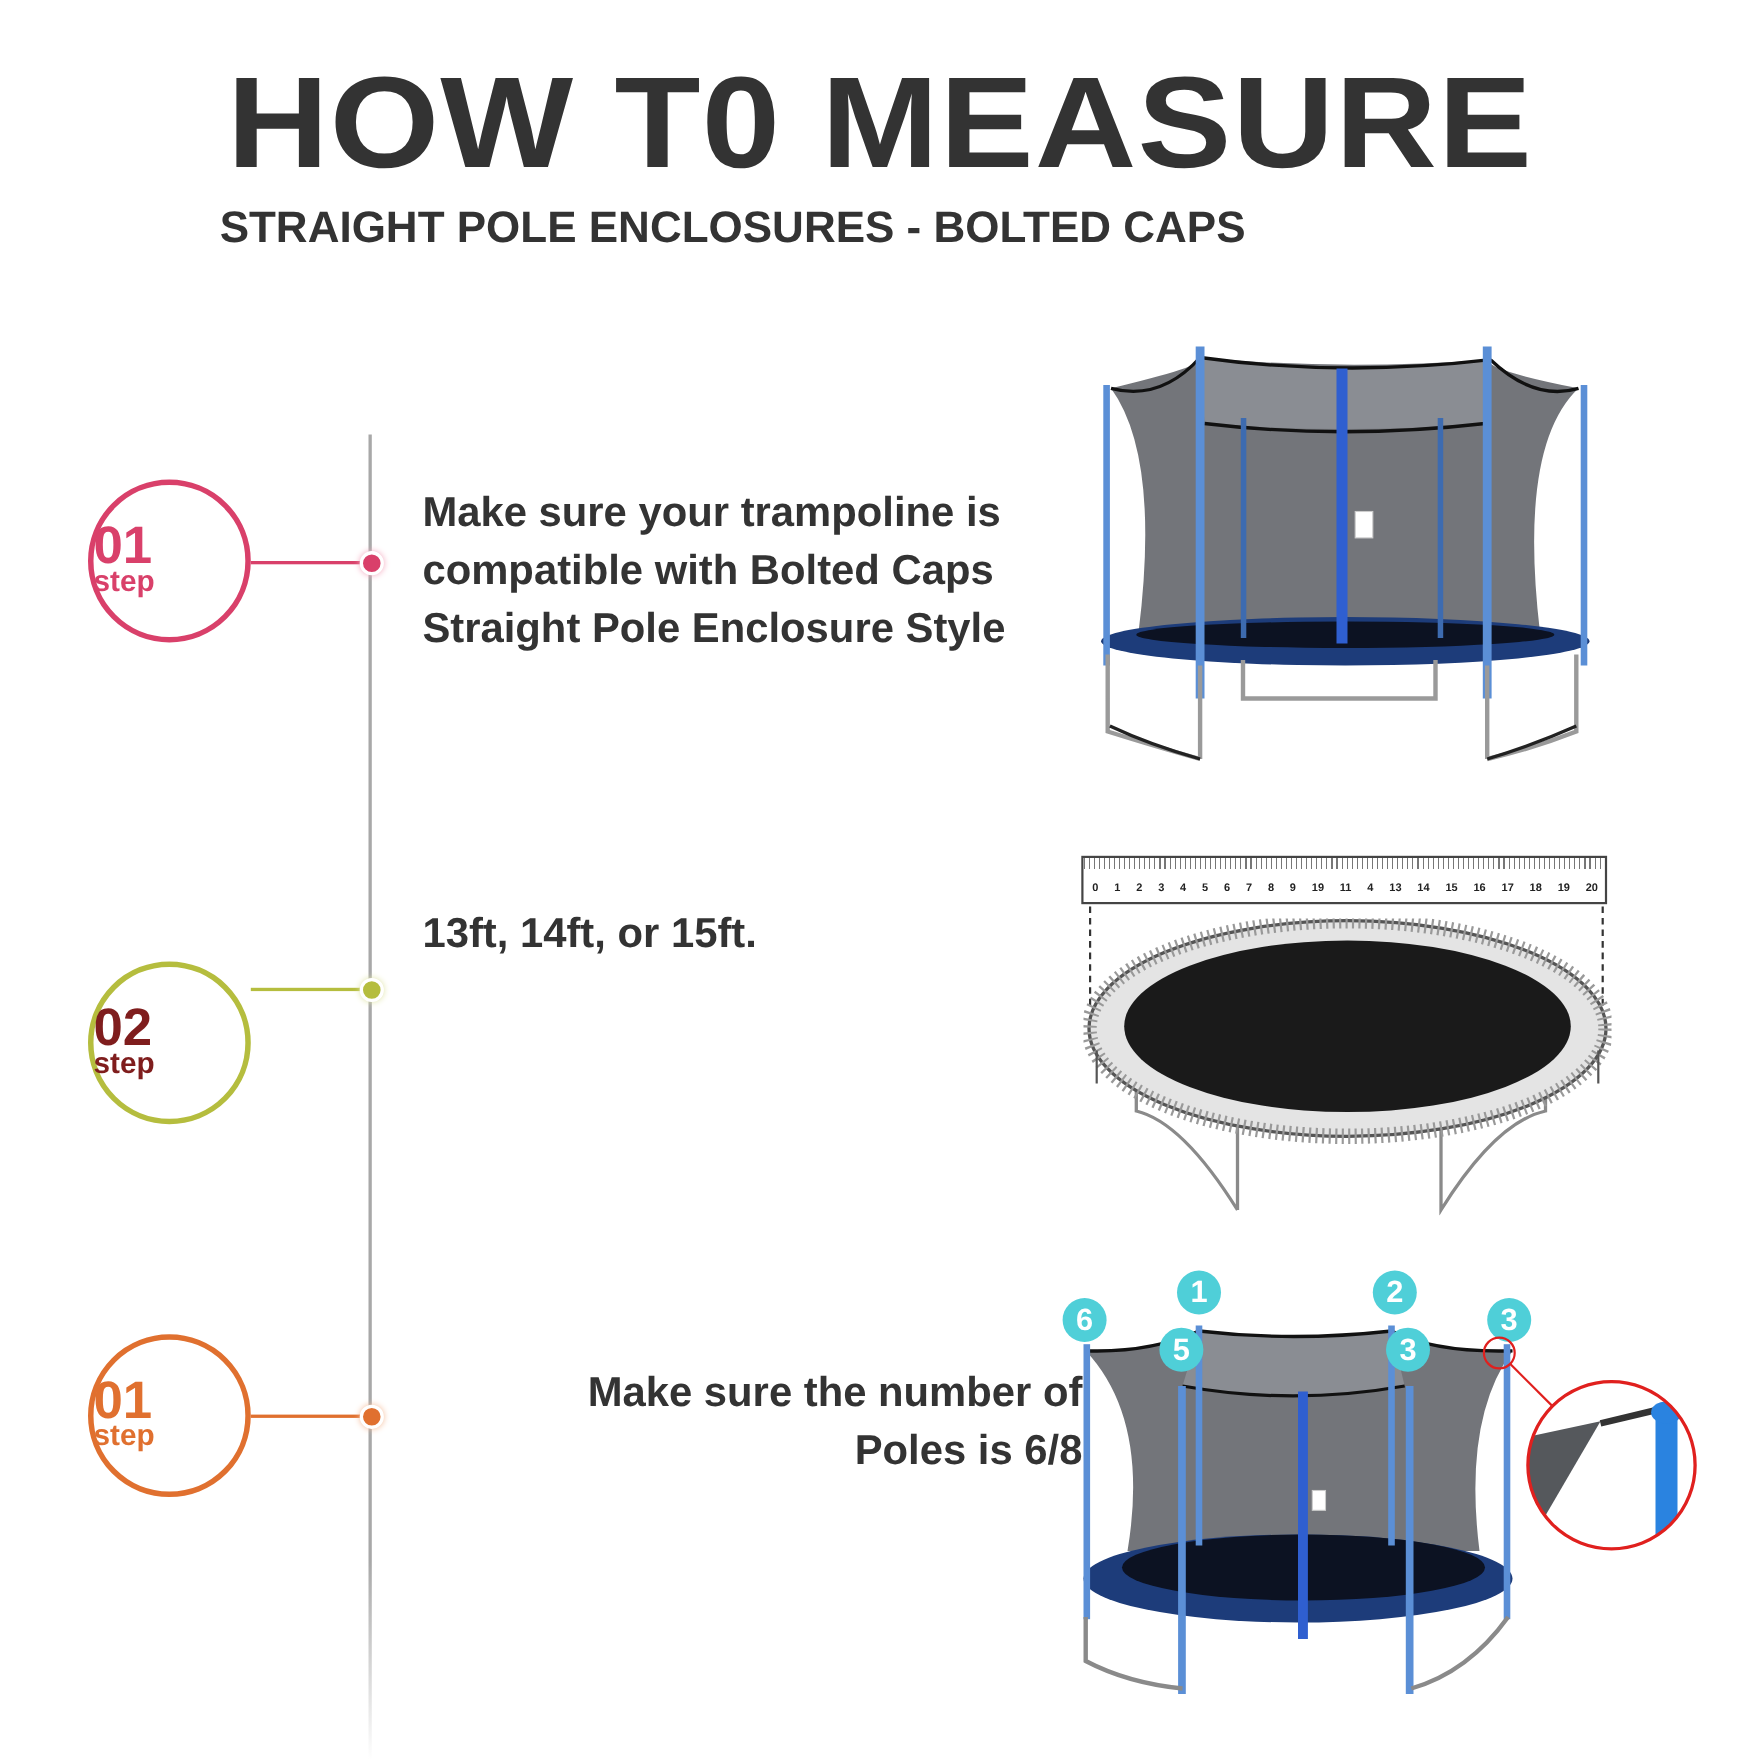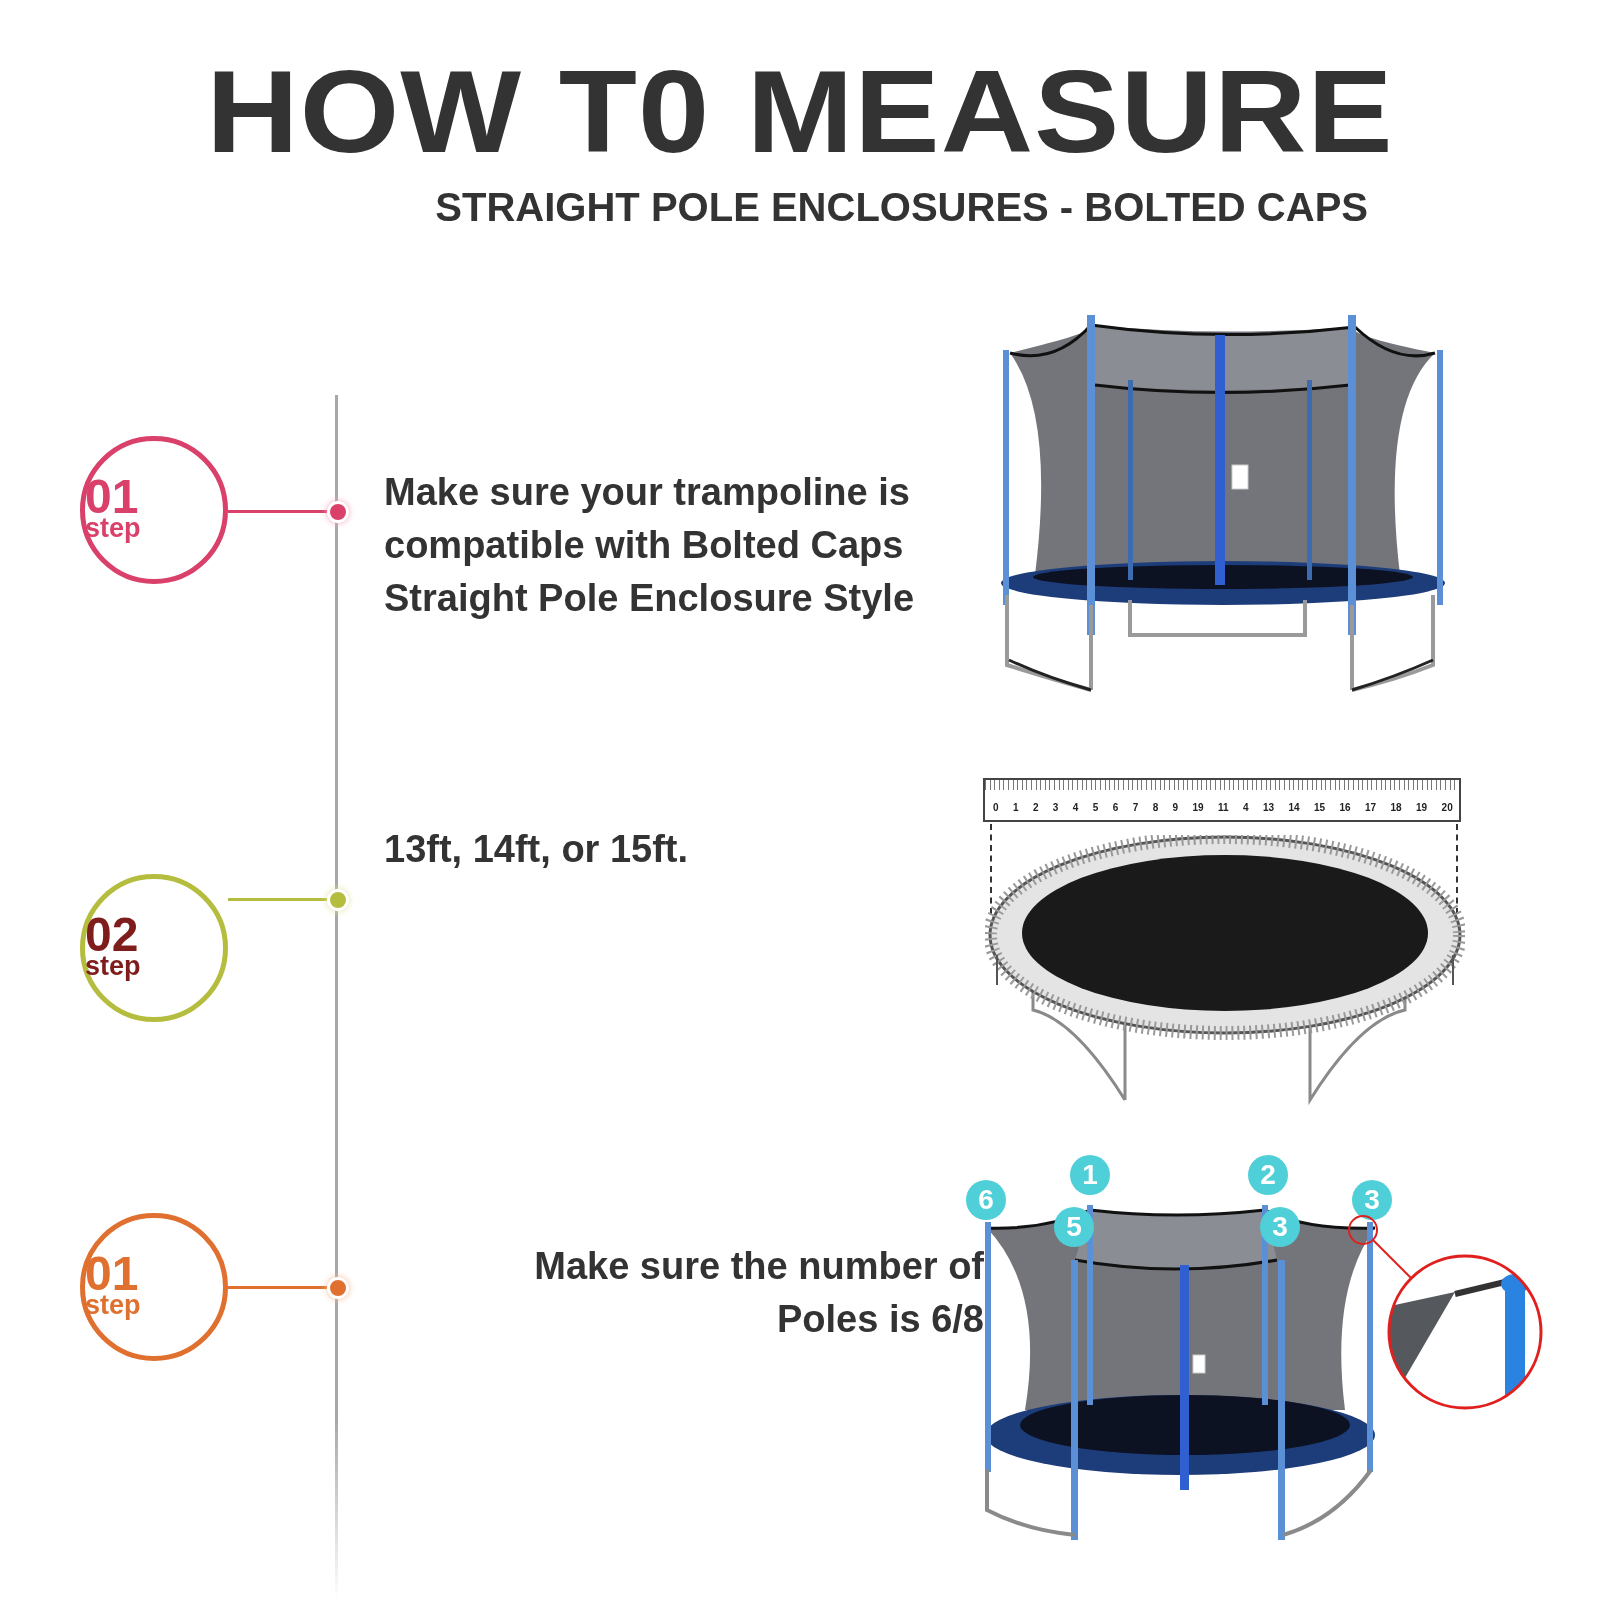--- a/index.html
+++ b/index.html
@@ -1,18 +1,18 @@
 <!DOCTYPE html>
 <html><head>
 <meta charset="utf-8">
 <style>
   html, body { margin:0; padding:0; background:#ffffff; }
   body { width:1600px; height:1600px; position:relative; overflow:hidden; font-family:"Liberation Sans", sans-serif; color:#333333; }
   .title { position:absolute; left:0; top:48px; width:1600px; text-align:center; font-weight:bold; font-size:128px; letter-spacing:1px; color:#333333; line-height:1; transform:scaleY(0.92); }
-  .subtitle { position:absolute; left:0; top:185px; width:1332px; text-align:right; font-weight:bold; font-size:40px; color:#333333;padding-left:36px; }
+  .subtitle { position:absolute; left:0; top:185px; width:1332px; text-align:center; font-weight:bold; font-size:40px; color:#333333; }
   .timeline { position:absolute; left:335px; top:395px; width:3px; height:1205px; background:linear-gradient(#a8a8a8 0%, #a8a8a8 85%, rgba(168,168,168,0) 100%); }
   .step { position:absolute; left:0; width:1600px; }
   .circle { position:absolute; left:80px; width:148px; height:148px; border:5px solid; border-radius:50%; box-sizing:border-box; }
   .circle .num { position:absolute; left:0; right:0; top:32px; font-size:48px; font-weight:bold; line-height:1; }
   .circle .lbl { position:absolute; left:0; right:0; top:74px; font-size:27px; font-weight:bold; line-height:1; }
   .conn { position:absolute; left:228px; height:3px; width:106px; }
   .dot { position:absolute; left:327px; width:16px; height:16px; border-radius:50%; border:3px solid #fff; box-sizing:content-box; }
   .desc { position:absolute; left:384px; width:600px; font-weight:bold; font-size:38px; line-height:53px; color:#333333; }
   .desc div { white-space:nowrap; }
 
@@ -32,21 +32,21 @@
 
 <div class="timeline"></div>
 
 <div class="step" style="top:0;">
   <div class="circle" style="top:436px; border-color:#d9406a; color:#d9406a;">
     <div class="num">01</div>
     <div class="lbl">step</div>
   </div>
   <div class="conn" style="top:510px; background:#d9406a;"></div>
   <div class="dot" style="top:501px; background:#d9406a; box-shadow:0 0 6px #f3a7bd;"></div>
-  <div class="desc" style="top:466px;">
+  <div class="desc" style="top:440px;">
     <div>Make sure your trampoline is</div>
     <div>compatible with Bolted Caps</div>
     <div>Straight Pole Enclosure Style</div>
   </div>
   <svg class="illus" style="left:995px; top:305px;" width="460" height="395" viewBox="0 0 460 395">
     <path d="M15 48 Q110 25 96 20 Q220 32 360 22 Q350 30 440 48 Q385 100 405 270 L40 270 Q60 110 15 48Z" fill="#5a5d63" opacity="0.85"></path>
     <path d="M96 20 Q225 38 360 22 L355 80 Q225 90 100 80Z" fill="#8a8d93"></path>
     <path d="M15 48 Q60 60 96 20 M360 22 Q400 60 440 48 M96 20 Q225 38 360 22 M100 80 Q225 95 355 80" stroke="#111" stroke-width="3" fill="none"></path>
     <ellipse cx="228" cy="278" rx="222" ry="22" fill="#1d3c7a"></ellipse>
     <ellipse cx="228" cy="272" rx="190" ry="12" fill="#0c1222"></ellipse>

